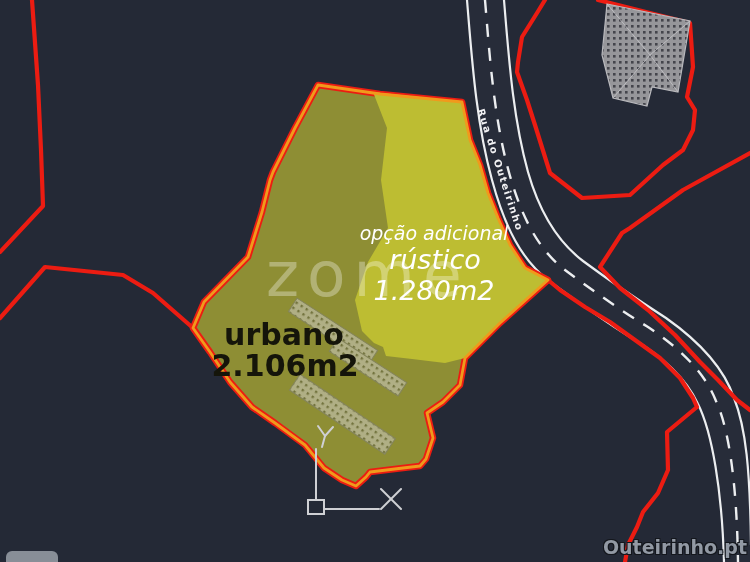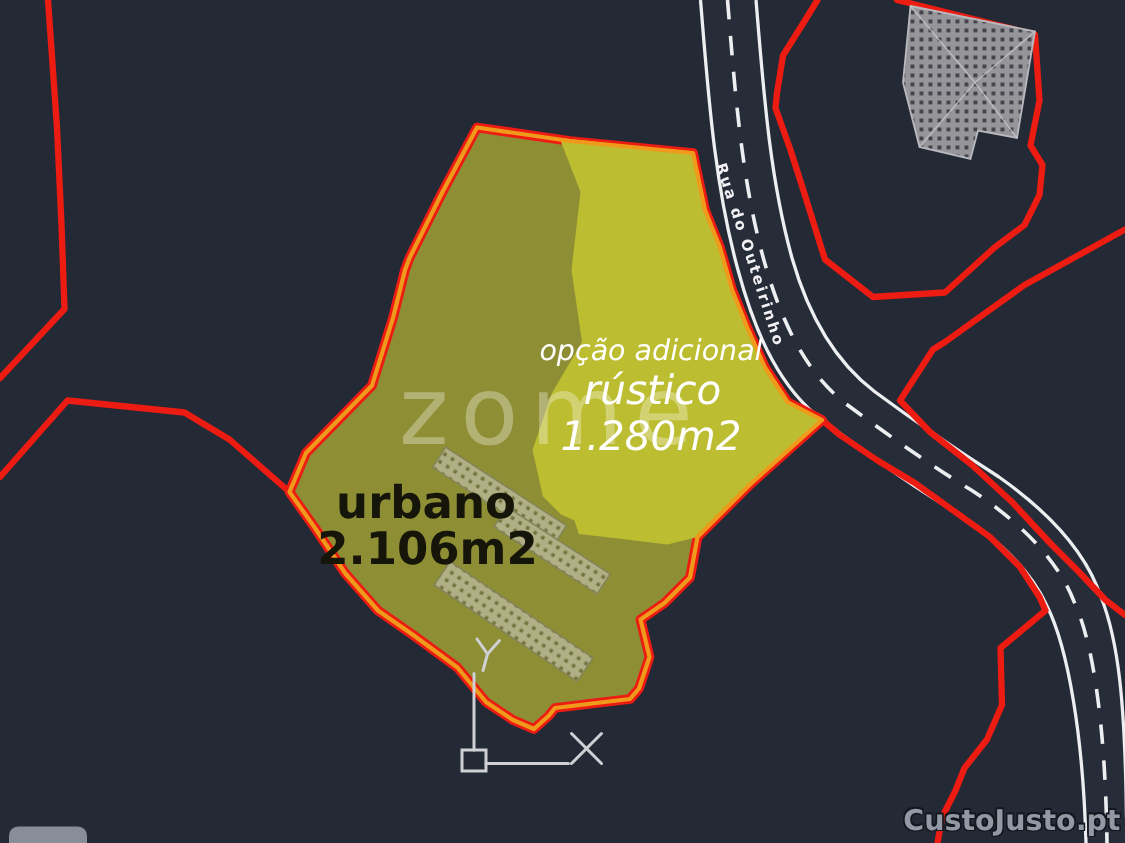--- a/index.html
+++ b/index.html
@@ -162,16 +162,16 @@
 
     <text class="wlabel small" x="434" y="240">opção adicional</text>
     <text class="wlabel big" x="435" y="269">rústico</text>
     <text class="wlabel big" x="434" y="300">1.280m2</text>
     <text class="blabel" x="284" y="345">urbano</text>
     <text class="blabel" x="285" y="376">2.106m2</text>
     <text class="roadname" transform="translate(497,171) rotate(72)">Rua do Outeirinho</text>
   </svg>
 
   <div class="wm-zome">zome</div>
-  <div class="wm-custojusto">CustoJusto.pt</div>
+  <div class="wm-custojusto">Outeirinho.pt</div>
   <div class="corner-chip"></div>
 
 </div>
 
 </body></html>

